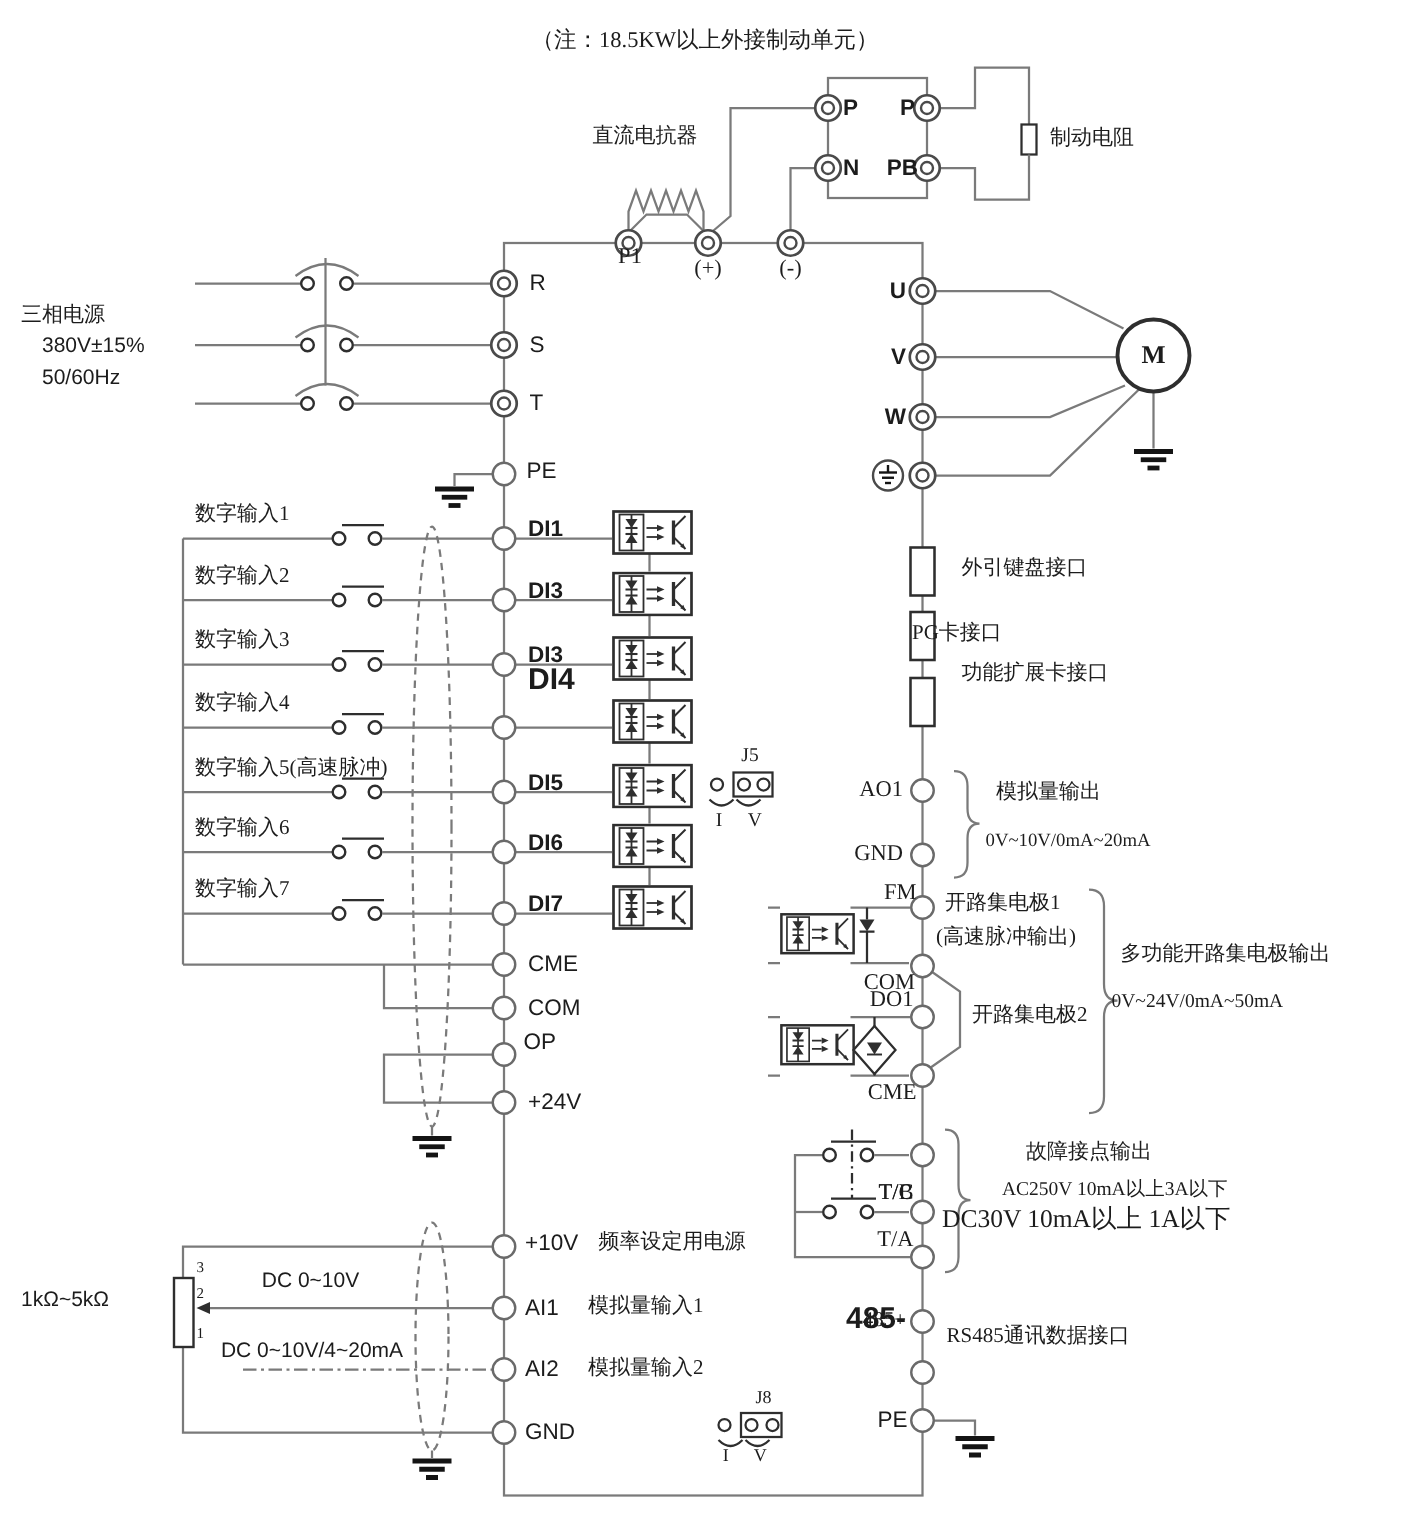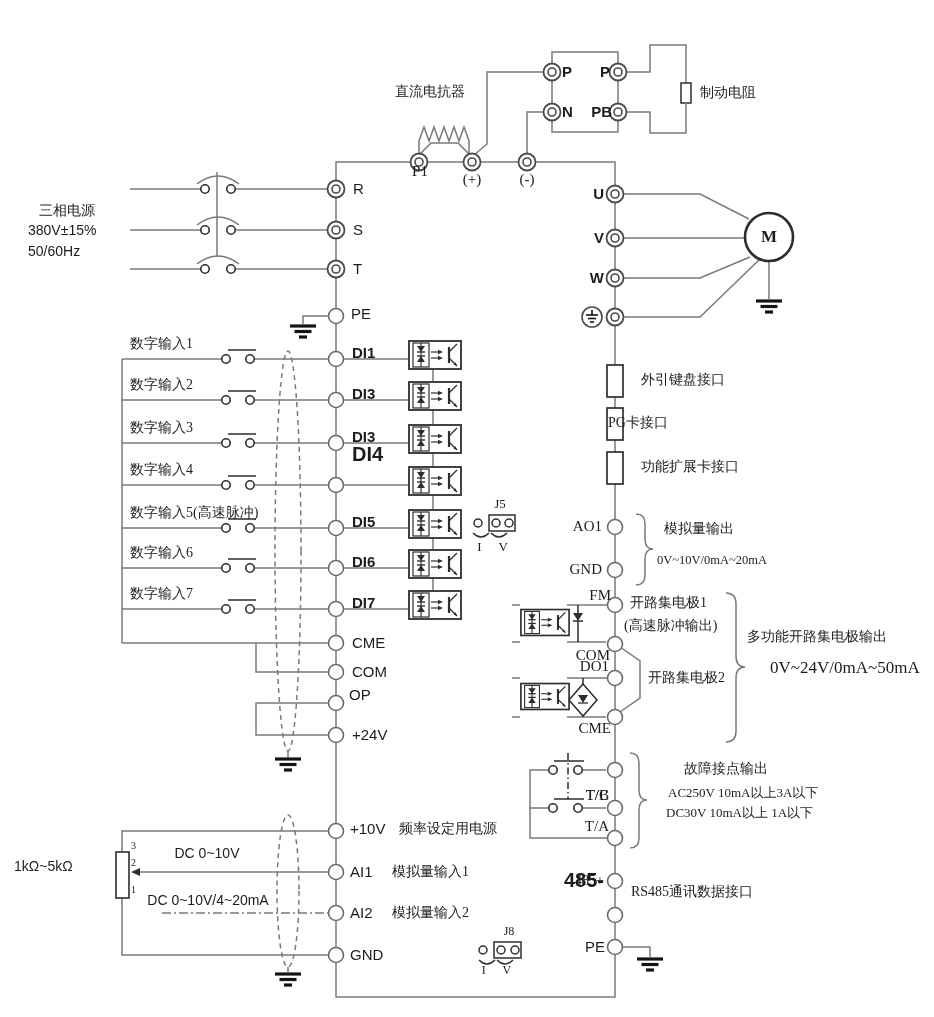--- a/index.html
+++ b/index.html
@@ -260,31 +260,32 @@
         <use href="#term" x="615" y="717"></use>
     <use href="#term" x="615" y="770"></use>
         <use href="#term" x="615" y="808"></use>
         <use href="#term" x="615" y="838"></use>
     <use href="#term" x="615" y="881"></use>
         <use href="#term" x="615" y="915"></use>
         <use href="#term" x="615" y="947"></use>
   </g>
 </svg>
 
+<div class="lbl serif ct" style="left:470px;top:28px;font-size:15px">（注：18.5KW以上外接制动单元）</div>
 <div class="lbl serif ct" style="left:430px;top:92px;font-size:14px">直流电抗器</div>
 <div class="lbl sans b lt" style="left:562px;top:72px;font-size:15px">P</div>
 <div class="lbl sans b rt" style="left:610px;top:72px;font-size:15px">P</div>
 <div class="lbl sans b lt" style="left:562px;top:112px;font-size:15px">N</div>
 <div class="lbl sans b rt" style="left:612px;top:112px;font-size:15px">PB</div>
 <div class="lbl serif lt" style="left:700px;top:93px;font-size:14px">制动电阻</div>
 <div class="lbl serif ct" style="left:420px;top:172px;font-size:15px">P1</div>
 <div class="lbl serif ct" style="left:472px;top:180px;font-size:15px">(+)</div>
 <div class="lbl serif ct" style="left:527px;top:180px;font-size:15px">(-)</div>
 
-<div class="lbl serif lt" style="left:39px;top:211px;font-size:14px">三相电源</div>
+<div class="lbl serif lt" style="left:14px;top:211px;font-size:14px">三相电源</div>
 <div class="lbl sans lt" style="left:28px;top:230px;font-size:14px">380V±15%</div>
 <div class="lbl sans lt" style="left:28px;top:251px;font-size:14px">50/60Hz</div>
 <div class="lbl sans lt" style="left:353px;top:189px;font-size:15px">R</div>
 <div class="lbl sans lt" style="left:353px;top:230px;font-size:15px">S</div>
 <div class="lbl sans lt" style="left:353px;top:269px;font-size:15px">T</div>
 <div class="lbl sans lt" style="left:351px;top:314px;font-size:15px">PE</div>
 
 <div class="lbl serif lt" style="left:130px;top:344px;font-size:14px">数字输入1</div>
 <div class="lbl serif lt" style="left:130px;top:385px;font-size:14px">数字输入2</div>
 <div class="lbl serif lt" style="left:130px;top:428px;font-size:14px">数字输入3</div>
@@ -304,45 +305,45 @@
 <div class="lbl sans lt" style="left:349px;top:695px;font-size:15px">OP</div>
 <div class="lbl sans lt" style="left:352px;top:735px;font-size:15px">+24V</div>
 
 <div class="lbl sans b rt" style="left:604px;top:194px;font-size:15px">U</div>
 <div class="lbl sans b rt" style="left:604px;top:238px;font-size:15px">V</div>
 <div class="lbl sans b rt" style="left:604px;top:278px;font-size:15px">W</div>
 <div class="lbl serif b ct" style="left:769px;top:237px;font-size:17px">M</div>
 
 <div class="lbl serif lt" style="left:641px;top:380px;font-size:14px">外引键盘接口</div>
 <div class="lbl serif lt" style="left:608px;top:423px;font-size:14px">PG卡接口</div>
-<div class="lbl serif lt" style="left:641px;top:467px;font-size:14px">功能扩展卡接口</div>
+<div class="lbl serif lt" style="left:641px;top:450px;font-size:14px">功能扩展卡接口</div>
 
 <div class="lbl serif ct" style="left:500px;top:504px;font-size:13px">J5</div>
 <div class="lbl serif ct" style="left:496px;top:547px;font-size:13px;letter-spacing:7px">I V</div>
 <div class="lbl serif rt" style="left:602px;top:527px;font-size:15px">AO1</div>
 <div class="lbl serif rt" style="left:602px;top:570px;font-size:15px">GND</div>
 <div class="lbl serif lt" style="left:664px;top:529px;font-size:14px">模拟量输出</div>
 <div class="lbl serif lt" style="left:657px;top:560px;font-size:12.5px">0V~10V/0mA~20mA</div>
 
 <div class="lbl serif rt" style="left:611px;top:596px;font-size:15px">FM</div>
 <div class="lbl serif lt" style="left:630px;top:603px;font-size:14px">开路集电极1</div>
 <div class="lbl serif lt" style="left:624px;top:626px;font-size:14px">(高速脉冲输出)</div>
 <div class="lbl serif rt" style="left:610px;top:656px;font-size:15px">COM</div>
 <div class="lbl serif rt" style="left:609px;top:667px;font-size:15px">DO1</div>
 <div class="lbl serif lt" style="left:648px;top:678px;font-size:14px">开路集电极2</div>
 <div class="lbl serif rt" style="left:611px;top:729px;font-size:15px">CME</div>
 <div class="lbl serif lt" style="left:747px;top:637px;font-size:14px">多功能开路集电极输出</div>
-<div class="lbl serif lt" style="left:770px;top:668px;font-size:17px">0V~24V/0mA~50mA</div>
+<div class="lbl serif lt" style="left:741px;top:668px;font-size:13px">0V~24V/0mA~50mA</div>
 
 <div class="lbl serif rt" style="left:609px;top:796px;font-size:15px">T/C</div>
 <div class="lbl serif rt" style="left:609px;top:796px;font-size:15px">T/B</div>
 <div class="lbl serif rt" style="left:609px;top:827px;font-size:15px">T/A</div>
 <div class="lbl serif lt" style="left:684px;top:769px;font-size:14px">故障接点输出</div>
 <div class="lbl serif lt" style="left:668px;top:793px;font-size:13px">AC250V 10mA以上3A以下</div>
-<div class="lbl serif lt" style="left:666px;top:813px;font-size:13px">DC30V  10mA以上 1A以下</div>
+<div class="lbl serif lt" style="left:628px;top:813px;font-size:17px">DC30V  10mA以上 1A以下</div>
 
 <div class="lbl sans lt" style="left:14px;top:866px;font-size:14px">1kΩ~5kΩ</div>
 <div class="lbl serif lt" style="left:131px;top:846px;font-size:10px">3</div>
 <div class="lbl serif lt" style="left:131px;top:863px;font-size:10px">2</div>
 <div class="lbl serif lt" style="left:131px;top:890px;font-size:10px">1</div>
 <div class="lbl sans ct" style="left:207px;top:853px;font-size:14px">DC 0~10V</div>
 <div class="lbl sans ct" style="left:208px;top:900px;font-size:14px">DC 0~10V/4~20mA</div>
 <div class="lbl sans lt" style="left:350px;top:829px;font-size:15px">+10V</div>
 <div class="lbl serif lt" style="left:399px;top:829px;font-size:14px">频率设定用电源</div>
 <div class="lbl sans lt" style="left:350px;top:872px;font-size:15px">AI1</div>

